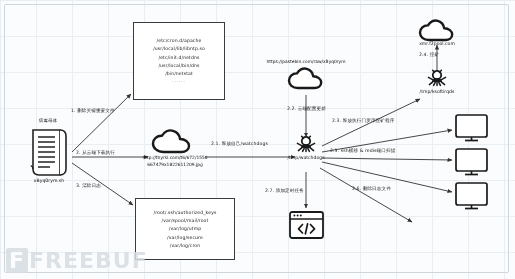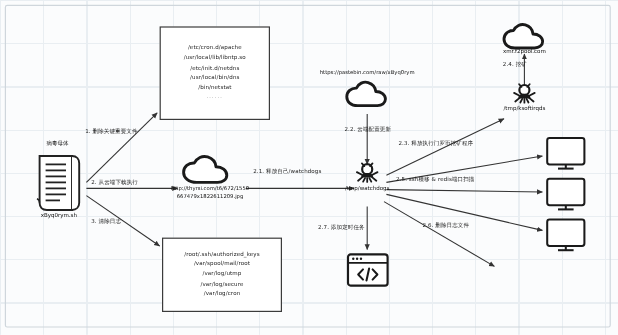--- a/index.html
+++ b/index.html
@@ -228,13 +228,16 @@
   <div class="lbl" style="left:76px;top:150px;">2. 从云端下载执行</div>
   <div class="lbl" style="left:76px;top:183px;">3. 清除日志</div>
   <div class="lbl" style="left:211px;top:141px;">2.1. 释放自己/watchdogs</div>
   <div class="lbl" style="left:287px;top:106px;">2.2. 云端配置更新</div>
   <div class="lbl" style="left:332px;top:118px;">2.3. 释放执行门罗币挖矿程序</div>
   <div class="lbl" style="left:419px;top:52px;">2.4. 挖矿</div>
   <div class="lbl" style="left:330px;top:148px;">2.5. ssh横移 &amp; redis端口扫描</div>
   <div class="lbl" style="left:352px;top:186px;">2.6. 删除日志文件</div>
   <div class="lbl" style="left:265px;top:188px;">2.7. 添加定时任务</div>
 
+  <div class="wm">
+    <span class="box">F</span><span>FREEBUF</span>
+  </div>
 </div>
 
 </body></html>

